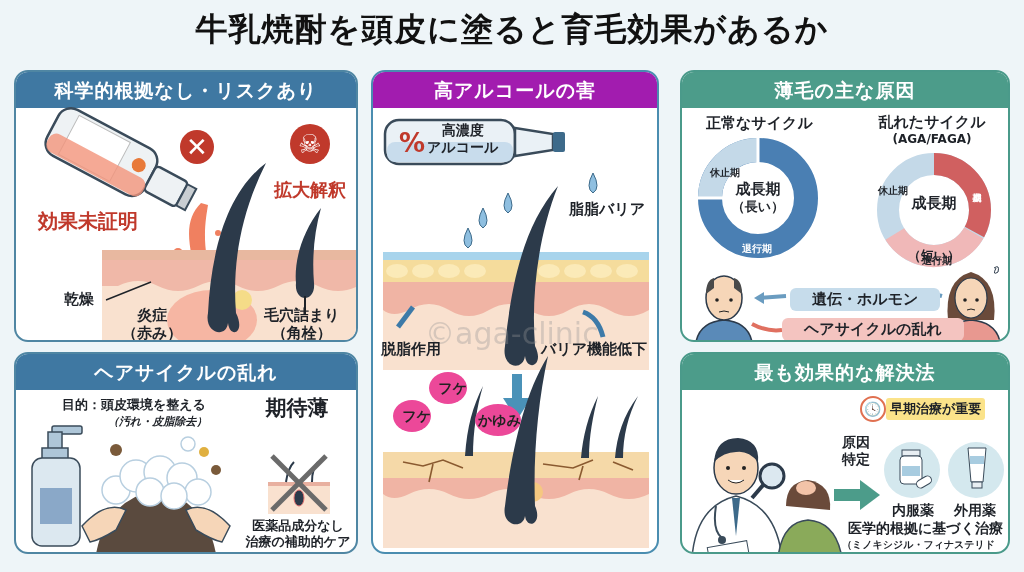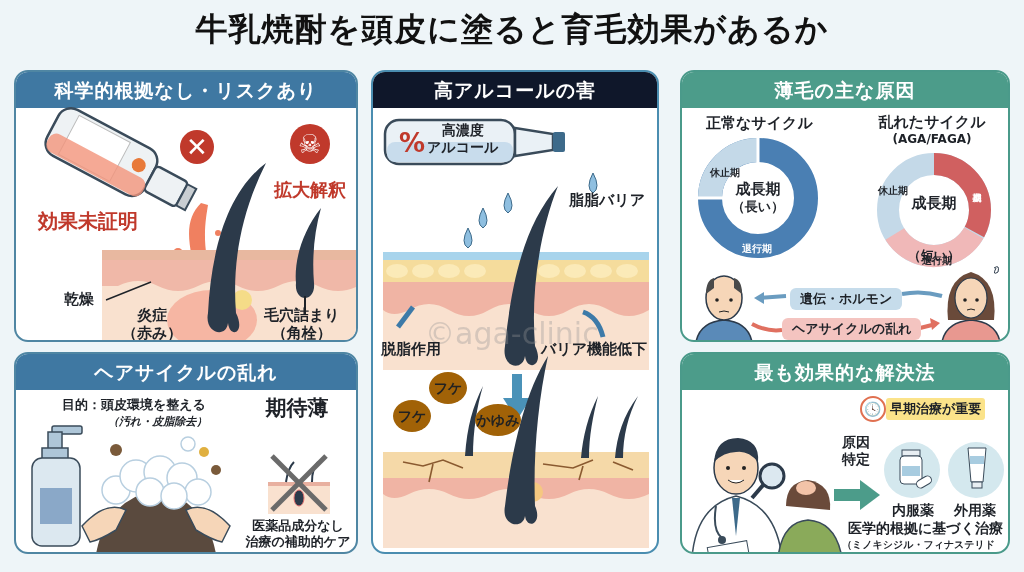--- a/index.html
+++ b/index.html
@@ -19,34 +19,34 @@
     position: absolute; background: #fff;
     border: 2px solid #4f86a3; border-radius: 14px; overflow: hidden;
   }
   .panel.teal { border-color: #4a9a8a; }
   .panel.blue2 { border-color: #4a8db0; }
   .panel-header {
     height: 36px; background: #3f78a2; color: #fff;
     font-size: 19px; font-weight: bold; text-align: center; line-height: 36px;
     letter-spacing: 1px;
   }
-  .panel.blue2 .panel-header { background: #0f172a; }
+  .panel.blue2 .panel-header { background: #a21caf; }
   .panel.teal .panel-header { background: #4c9c8a; }
   .panel-body { position: relative; width: 100%; height: calc(100% - 36px); }
   .abs { position: absolute; }
   .red-label { color: #c0392b; font-weight: bold; }
   .bold { font-weight: bold; }
   .center { text-align: center; }
   .bubble {
-    position: absolute; background: #a16207; border-radius: 50%;
-    font-weight: bold; font-size: 14px; text-align: center; color: #222;
+    position: absolute; background: #ec4899; border-radius: 50%;
+    font-weight: bold; font-size: 14px; text-align: right; color: #222;
   }
   .pill {
-    position: absolute; border-radius: 6px; font-weight: bold; font-size: 13px;
-    text-align: center; padding: 2px 10px;
+    position: absolute; border-radius: 6px; font-weight: bold; font-size: 15px;
+    text-align: center; padding: 2px 22px;
   }
   svg { position: absolute; overflow: visible; }
 </style>
 </head>
 <body>
 
 <div class="title">牛乳焼酎を頭皮に塗ると育毛効果があるか</div>
 
 <div class="panel" style="left:14px;top:70px;width:344px;height:272px;">
   <div class="panel-header">科学的根拠なし・リスクあり</div>
@@ -121,21 +121,21 @@
       <div>高濃度</div>
       <div>アルコール</div>
     </div>
 
     <svg style="left:100px;top:60px;" width="150" height="80" viewBox="0 0 150 80">
       <path d="M10 40 Q 2 55 10 60 Q 18 55 10 40 Z" fill="#8fbfe0" stroke="#3d6a8a"></path>
       <path d="M35 25 Q 27 40 35 45 Q 43 40 35 25 Z" fill="#8fbfe0" stroke="#3d6a8a"></path>
       <path d="M-5 60 Q -13 75 -5 80 Q 3 75 -5 60 Z" fill="#8fbfe0" stroke="#3d6a8a"></path>
       <path d="M120 5 Q 112 20 120 25 Q 128 20 120 5 Z" fill="#8fbfe0" stroke="#3d6a8a"></path>
     </svg>
-    <div class="abs bold" style="left:196px;top:83px;font-size:15px;">脂脂バリア</div>
+    <div class="abs bold" style="left:196px;top:92px;font-size:15px;">脂脂バリア</div>
 
     <svg style="left:10px;top:144px;" width="266" height="118" viewBox="0 0 266 118">
       <rect x="0" y="0" width="266" height="118" fill="#f9e1cf"></rect>
       <rect x="0" y="0" width="266" height="8" fill="#a8d4ec"></rect>
       <rect x="0" y="8" width="266" height="22" fill="#f5dc9c"></rect>
       <g fill="#fbeab8">
         <ellipse cx="14" cy="19" rx="11" ry="7"></ellipse>
           <ellipse cx="40" cy="19" rx="11" ry="7"></ellipse>
           <ellipse cx="66" cy="19" rx="11" ry="7"></ellipse>
           <ellipse cx="92" cy="19" rx="11" ry="7"></ellipse>

